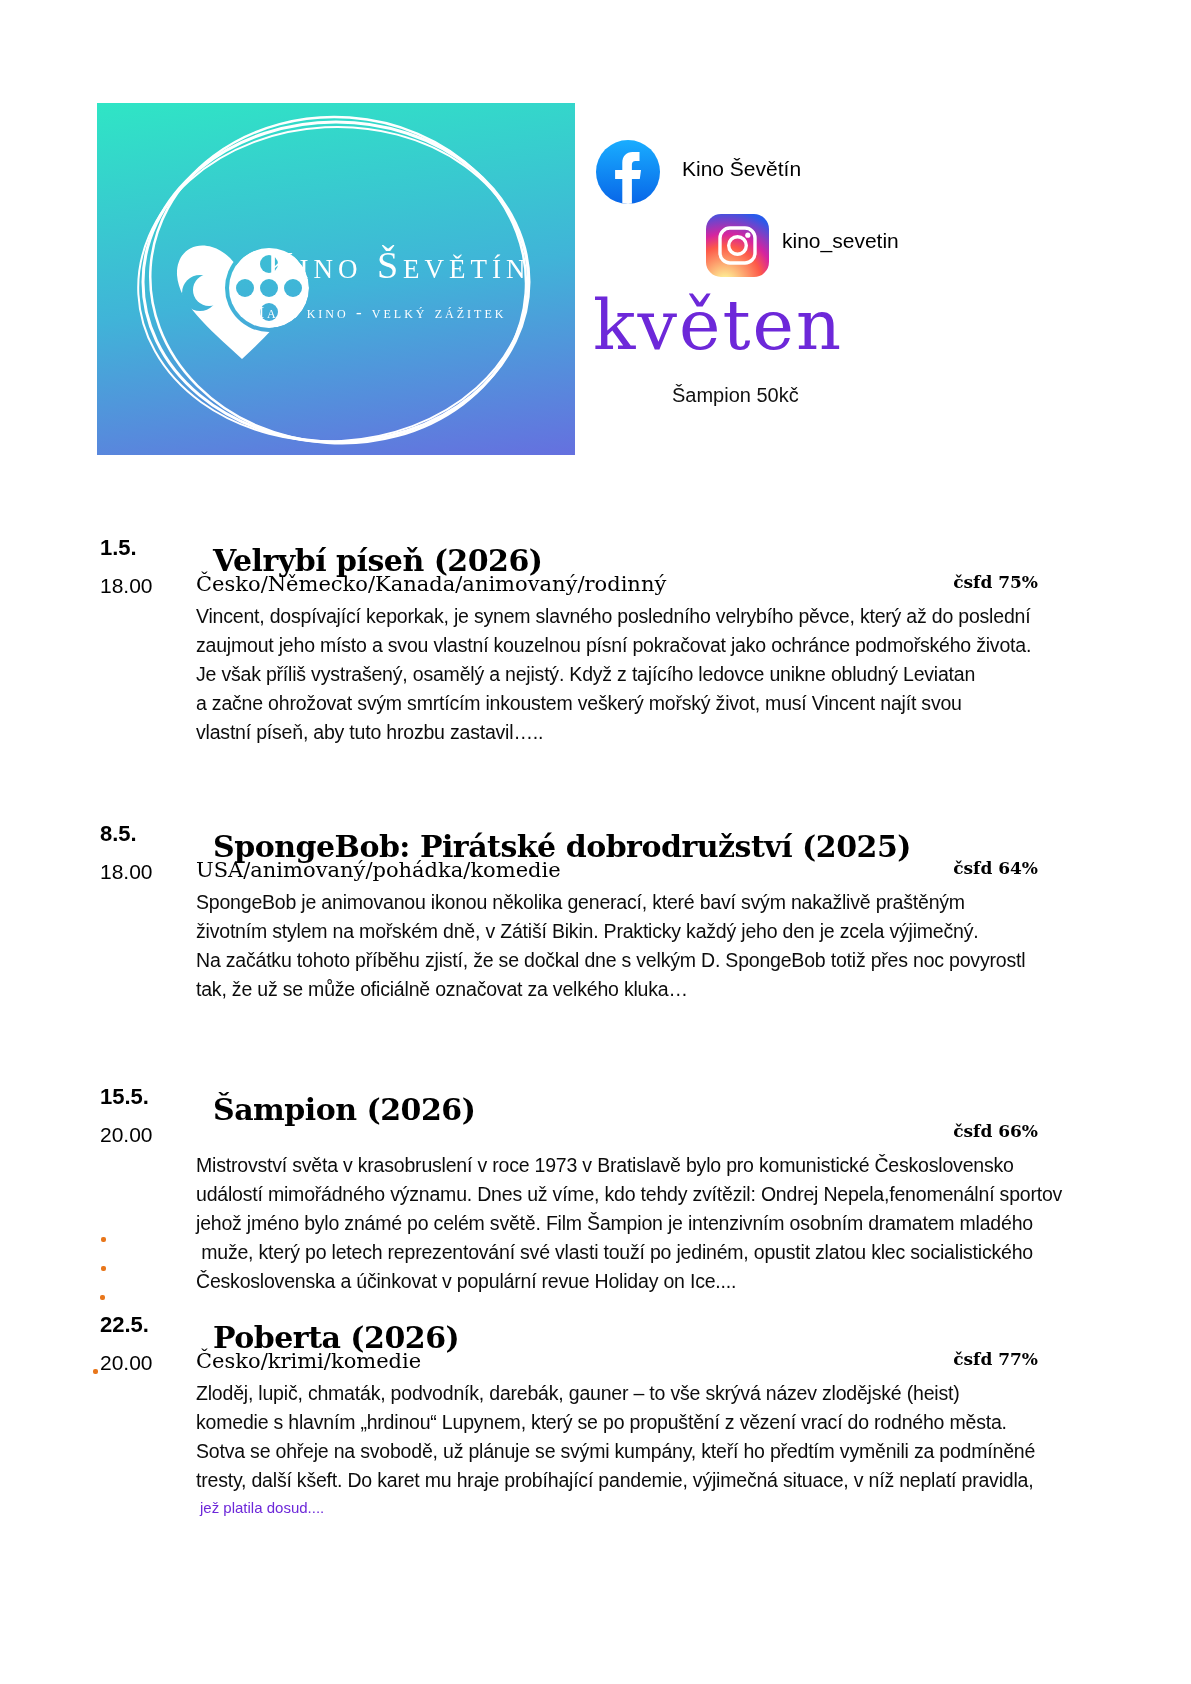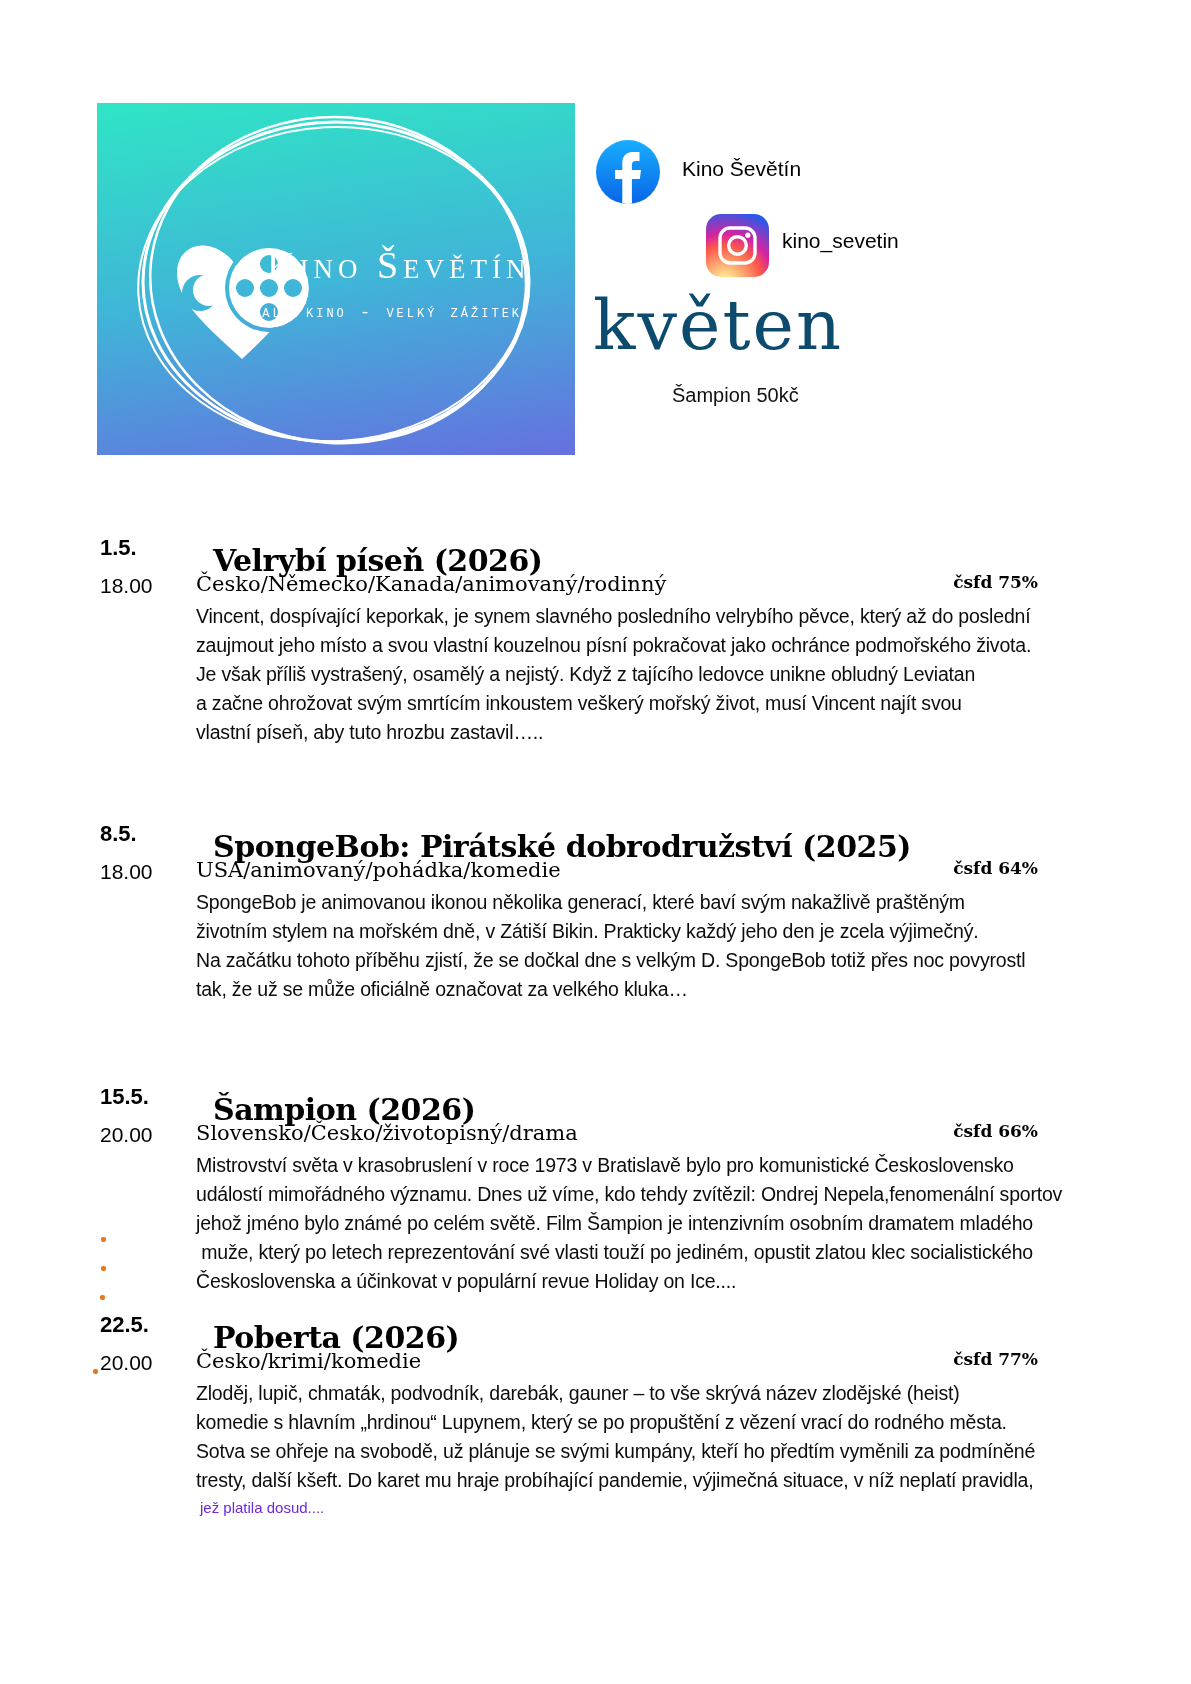--- a/index.html
+++ b/index.html
@@ -13,21 +13,21 @@
     background:linear-gradient(172deg,#2fe5c5 0%,#40b4d8 52%,#6570df 100%);
   }
   .logo-svg{position:absolute;left:0;top:0;}
   .logo-name{
     position:absolute;left:170px;top:140px;color:#fff;
     font-family:"Liberation Serif",serif;font-variant:small-caps;
     font-size:38px;letter-spacing:5px;white-space:pre;
   }
   .logo-tagline{
     position:absolute;left:152px;top:200px;color:#fff;
-    font-family:Liberation Mono, monospace;font-variant:small-caps;
+    font-family:Liberation Serif, serif;font-variant:small-caps;
     font-size:17px;letter-spacing:3px;white-space:pre;
   }
   
   .fb-icon{
     position:absolute;left:596px;top:140px;width:64px;height:64px;border-radius:50%;
     background:linear-gradient(180deg,#19adff 0%,#0866e8 100%);overflow:hidden;
   }
   .fb-label{position:absolute;left:682px;top:157px;font-size:21px;}
   .ig-icon{
     position:absolute;left:706px;top:214px;width:63px;height:63px;border-radius:15px;
@@ -97,21 +97,21 @@
 
 <div class="ig-icon">
   <svg width="63" height="63" viewBox="0 0 63 63">
     <rect x="14" y="14" width="35" height="35" rx="10" fill="none" stroke="#fff" stroke-width="3.4"></rect>
     <circle cx="31.5" cy="31.5" r="8.8" fill="none" stroke="#fff" stroke-width="3.4"></circle>
     <circle cx="41.8" cy="21.2" r="2.6" fill="#fff"></circle>
   </svg>
 </div>
 <div class="ig-label">kino_sevetin</div>
 
-<div class="month" style="color: #0c4a6e;">květen</div>
+<div class="month" style="color: #6d28d9;">květen</div>
 <div class="admission">Šampion 50kč</div>
 
 <section class="film" style="top:526px;height:260px">
   <span class="film-date">1.5.</span>
   <h2 class="film-title">Velrybí píseň (2026)</h2>
   <div class="film-meta">
     <span class="film-time">18.00</span>
     <span class="film-genres">Česko/Německo/Kanada/animovaný/rodinný</span>
     <span class="film-rating">čsfd 75%</span>
   </div>
@@ -138,21 +138,20 @@
       <div class="desc-line">Na začátku tohoto příběhu zjistí, že se dočkal dne s velkým D. SpongeBob totiž přes noc povyrostl</div>
       <div class="desc-line">tak, že už se může oficiálně označovat za velkého kluka…</div>
     </div>
 </section>
 
 <section class="film" style="top:1075px;height:226px">
   <span class="film-date">15.5.</span>
   <h2 class="film-title">Šampion (2026)</h2>
   <div class="film-meta">
     <span class="film-time">20.00</span>
-    <span class="film-genres">Slovensko/Česko/životopisný/drama</span>
     <span class="film-rating">čsfd 66%</span>
   </div>
   <div class="film-desc">
       <div class="desc-line">Mistrovství světa v krasobruslení v roce 1973 v Bratislavě bylo pro komunistické Československo</div>
       <div class="desc-line">událostí mimořádného významu. Dnes už víme, kdo tehdy zvítězil: Ondrej Nepela,fenomenální sportov</div>
       <div class="desc-line">jehož jméno bylo známé po celém světě. Film Šampion je intenzivním osobním dramatem mladého</div>
       <div class="desc-line"> muže, který po letech reprezentování své vlasti touží po jediném, opustit zlatou klec socialistického</div>
       <div class="desc-line">Československa a účinkovat v populární revue Holiday on Ice....</div>
     </div>
 </section>

